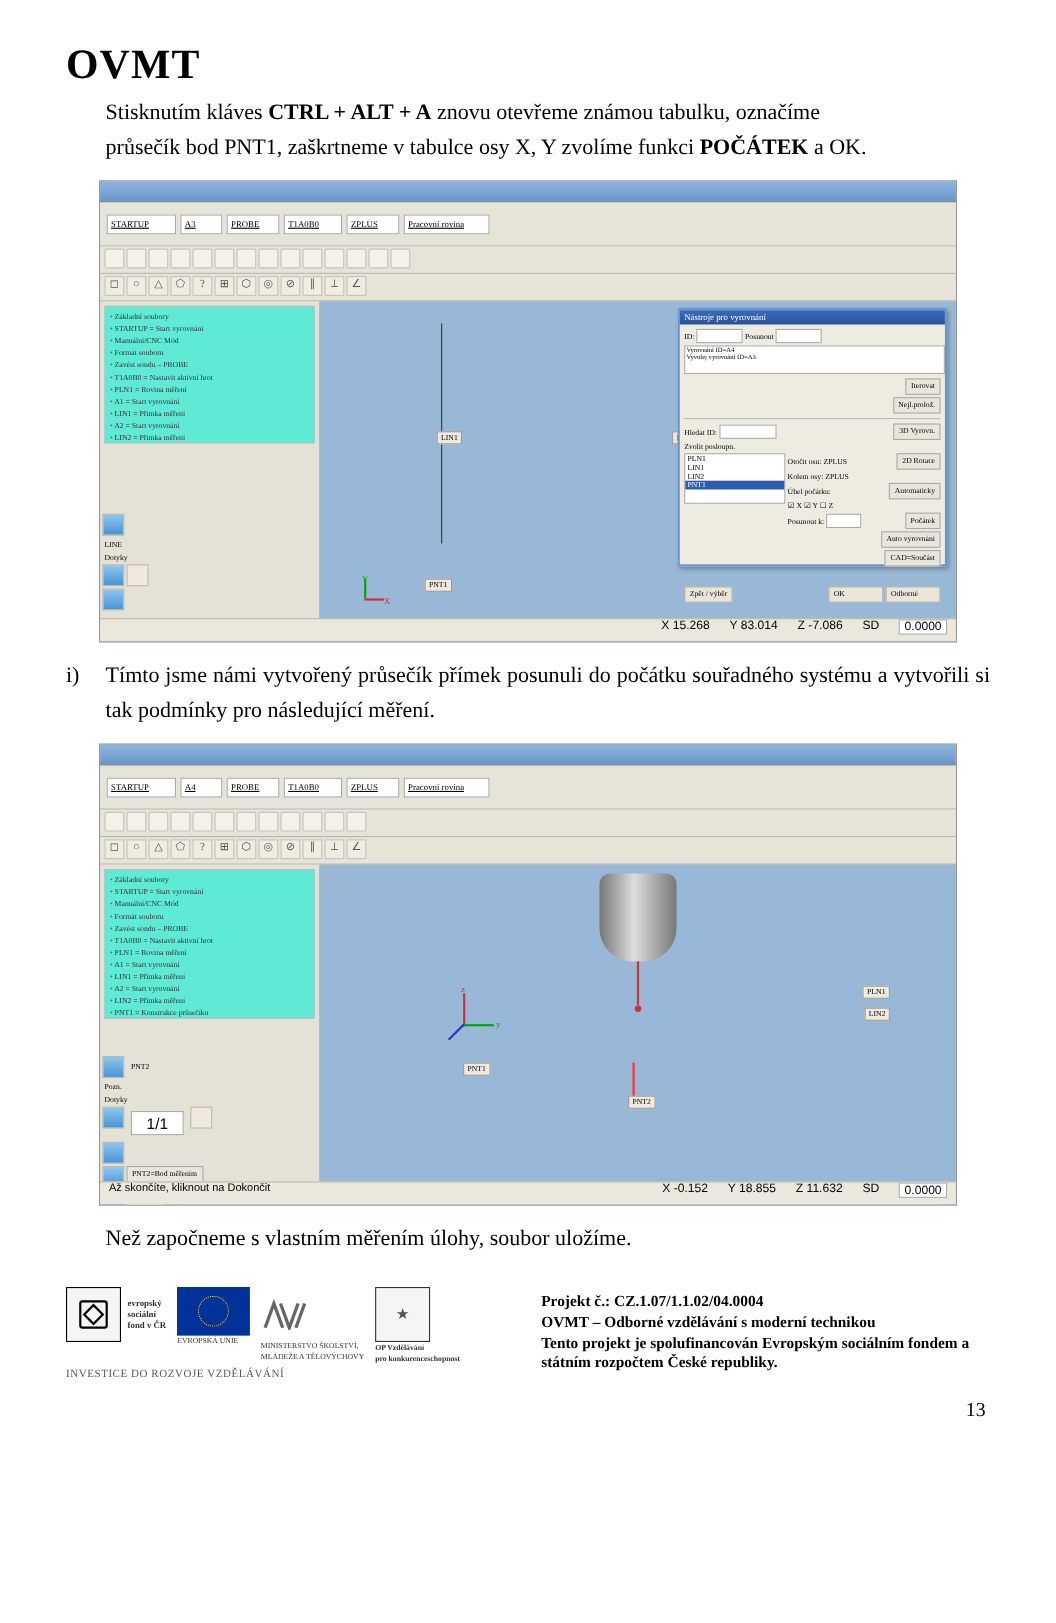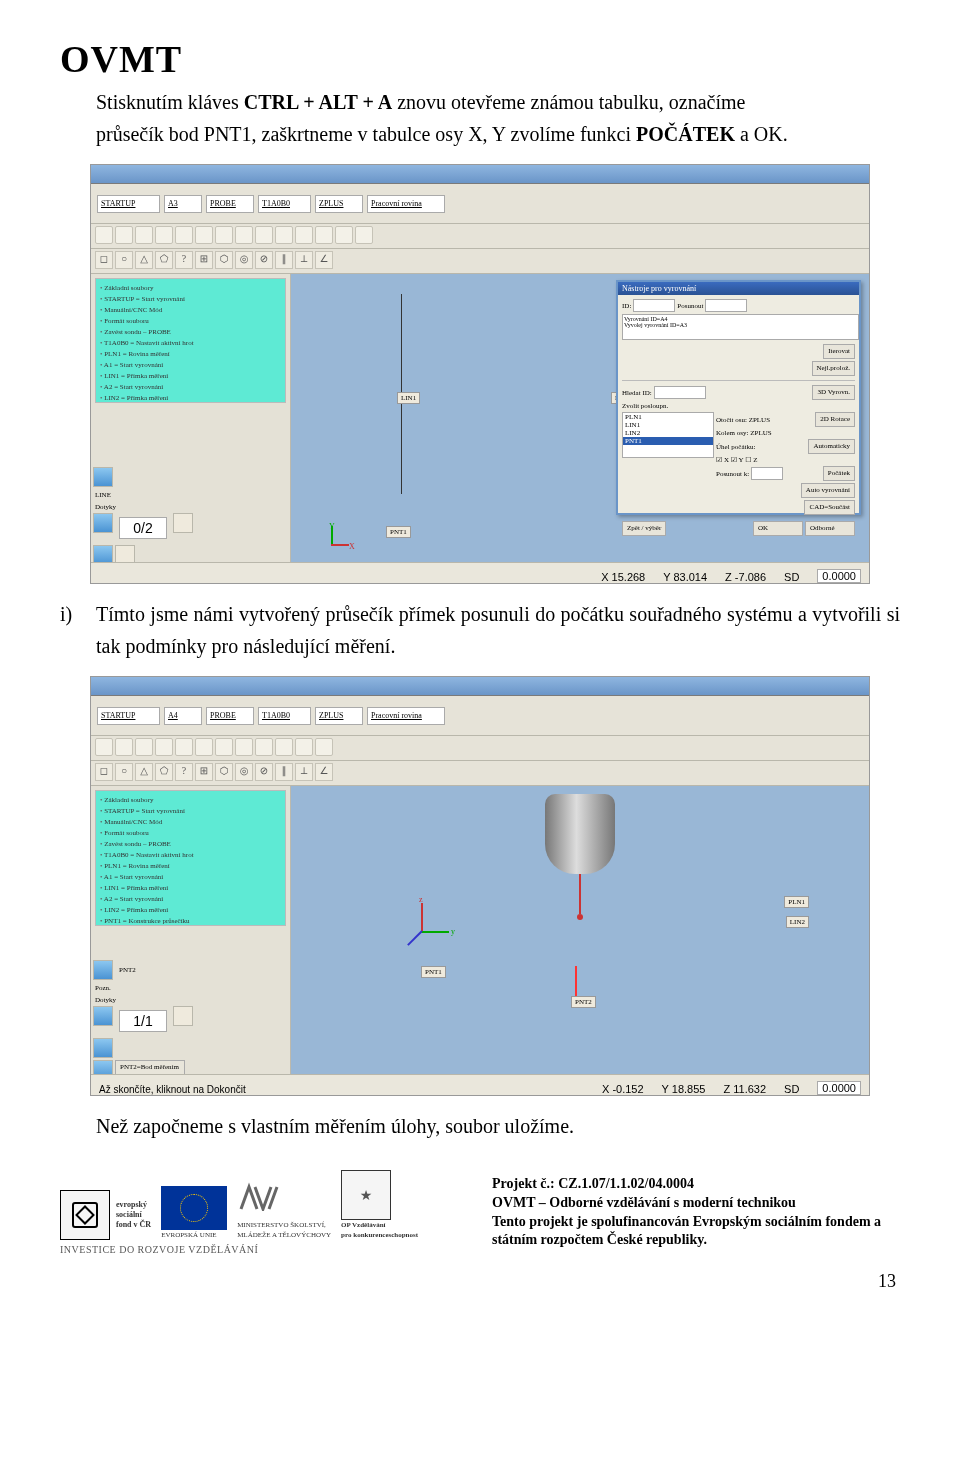--- a/index.html
+++ b/index.html
@@ -174,21 +174,21 @@
   }
   .dlg-list div { padding: 0 2px; }
   .dlg-list .sel { background: #2a5db0; color: #fff; }
   .statusbar {
     position: absolute;
     left: 0; right: 0; bottom: 0;
     height: 20px;
     background: #eae7dc;
     border-top: 1px solid #b9b7ab;
     display: flex;
-    align-items: flex-end;
+    align-items: flex-start;
     font-size: 11px;
     padding: 0 8px;
     gap: 18px;
     font-family: Arial, sans-serif;
   }
   .statusbar .coord { flex: 0 0 auto; }
   .statusbar .grow { flex: 1; }
   .probe {
     position: absolute;
     left: 50%; top: 8px;
@@ -215,21 +215,21 @@
   .arrow { position: absolute; width: 2px; background: #f33; }
   .footer {
     display: flex;
     align-items: center;
     gap: 12px;
     margin-top: 20px;
     padding: 8px 0;
   }
   .footer-logos {
     display: flex;
-    align-items: flex-end;
+    align-items: flex-start;
     gap: 10px;
     width: 420px;
   }
   .flogo {
     width: 48px; height: 48px;
     border: 1px solid #bbb;
     background: #f5f5f5;
     display: flex; align-items: center; justify-content: center;
     font-size: 8px; text-align: center; color: #555;
   }
@@ -323,25 +323,20 @@
           <div>A2 = Start vyrovnání</div>
           <div>LIN2 = Přímka měření</div>
 
         </div>
         <div class="side-tools" style="margin-top:60px">
           <div class="side-row">
               <div class="side-icon blue"></div>
             </div>
           <div style="font-size:7px;padding:2px">LINE</div>
           <div style="font-size:7px;padding:2px">Dotyky</div>
-          <div class="side-row">
-              <div class="side-icon blue"></div>
-          <div class="counter">0/2</div>
-          <div class="side-icon"></div>
-            </div>
           <div class="side-row">
               <div class="side-icon blue"></div>
           <div class="side-icon"></div>
             </div>
           <div class="side-row">
               <div class="side-icon blue"></div>
             </div>
 
         </div>
       </div>
@@ -411,21 +406,21 @@
                   <div class="dlg-btn" style="margin-left:auto">Počátek</div>
                   </div>
                 <div class="dlg-row" style="justify-content:flex-end">
                     <div class="dlg-btn">Auto vyrovnání</div>
                   </div>
                 <div class="dlg-row" style="justify-content:flex-end">
                     <div class="dlg-btn">CAD=Součást</div>
                   </div>
               </div>
             </div>
-            <div class="dlg-row" style="margin-top:4px">
+            <div class="dlg-row" style="margin-top:16px">
               <div class="dlg-btn">Zpět / výběr</div>
               <div style="flex:1"></div>
               <div class="dlg-btn" style="width:40px">OK</div>
               <div class="dlg-btn" style="width:40px">Odborné</div>
             </div>
           </div>
         </div>
       </div>
     </div>
     <div class="statusbar">

